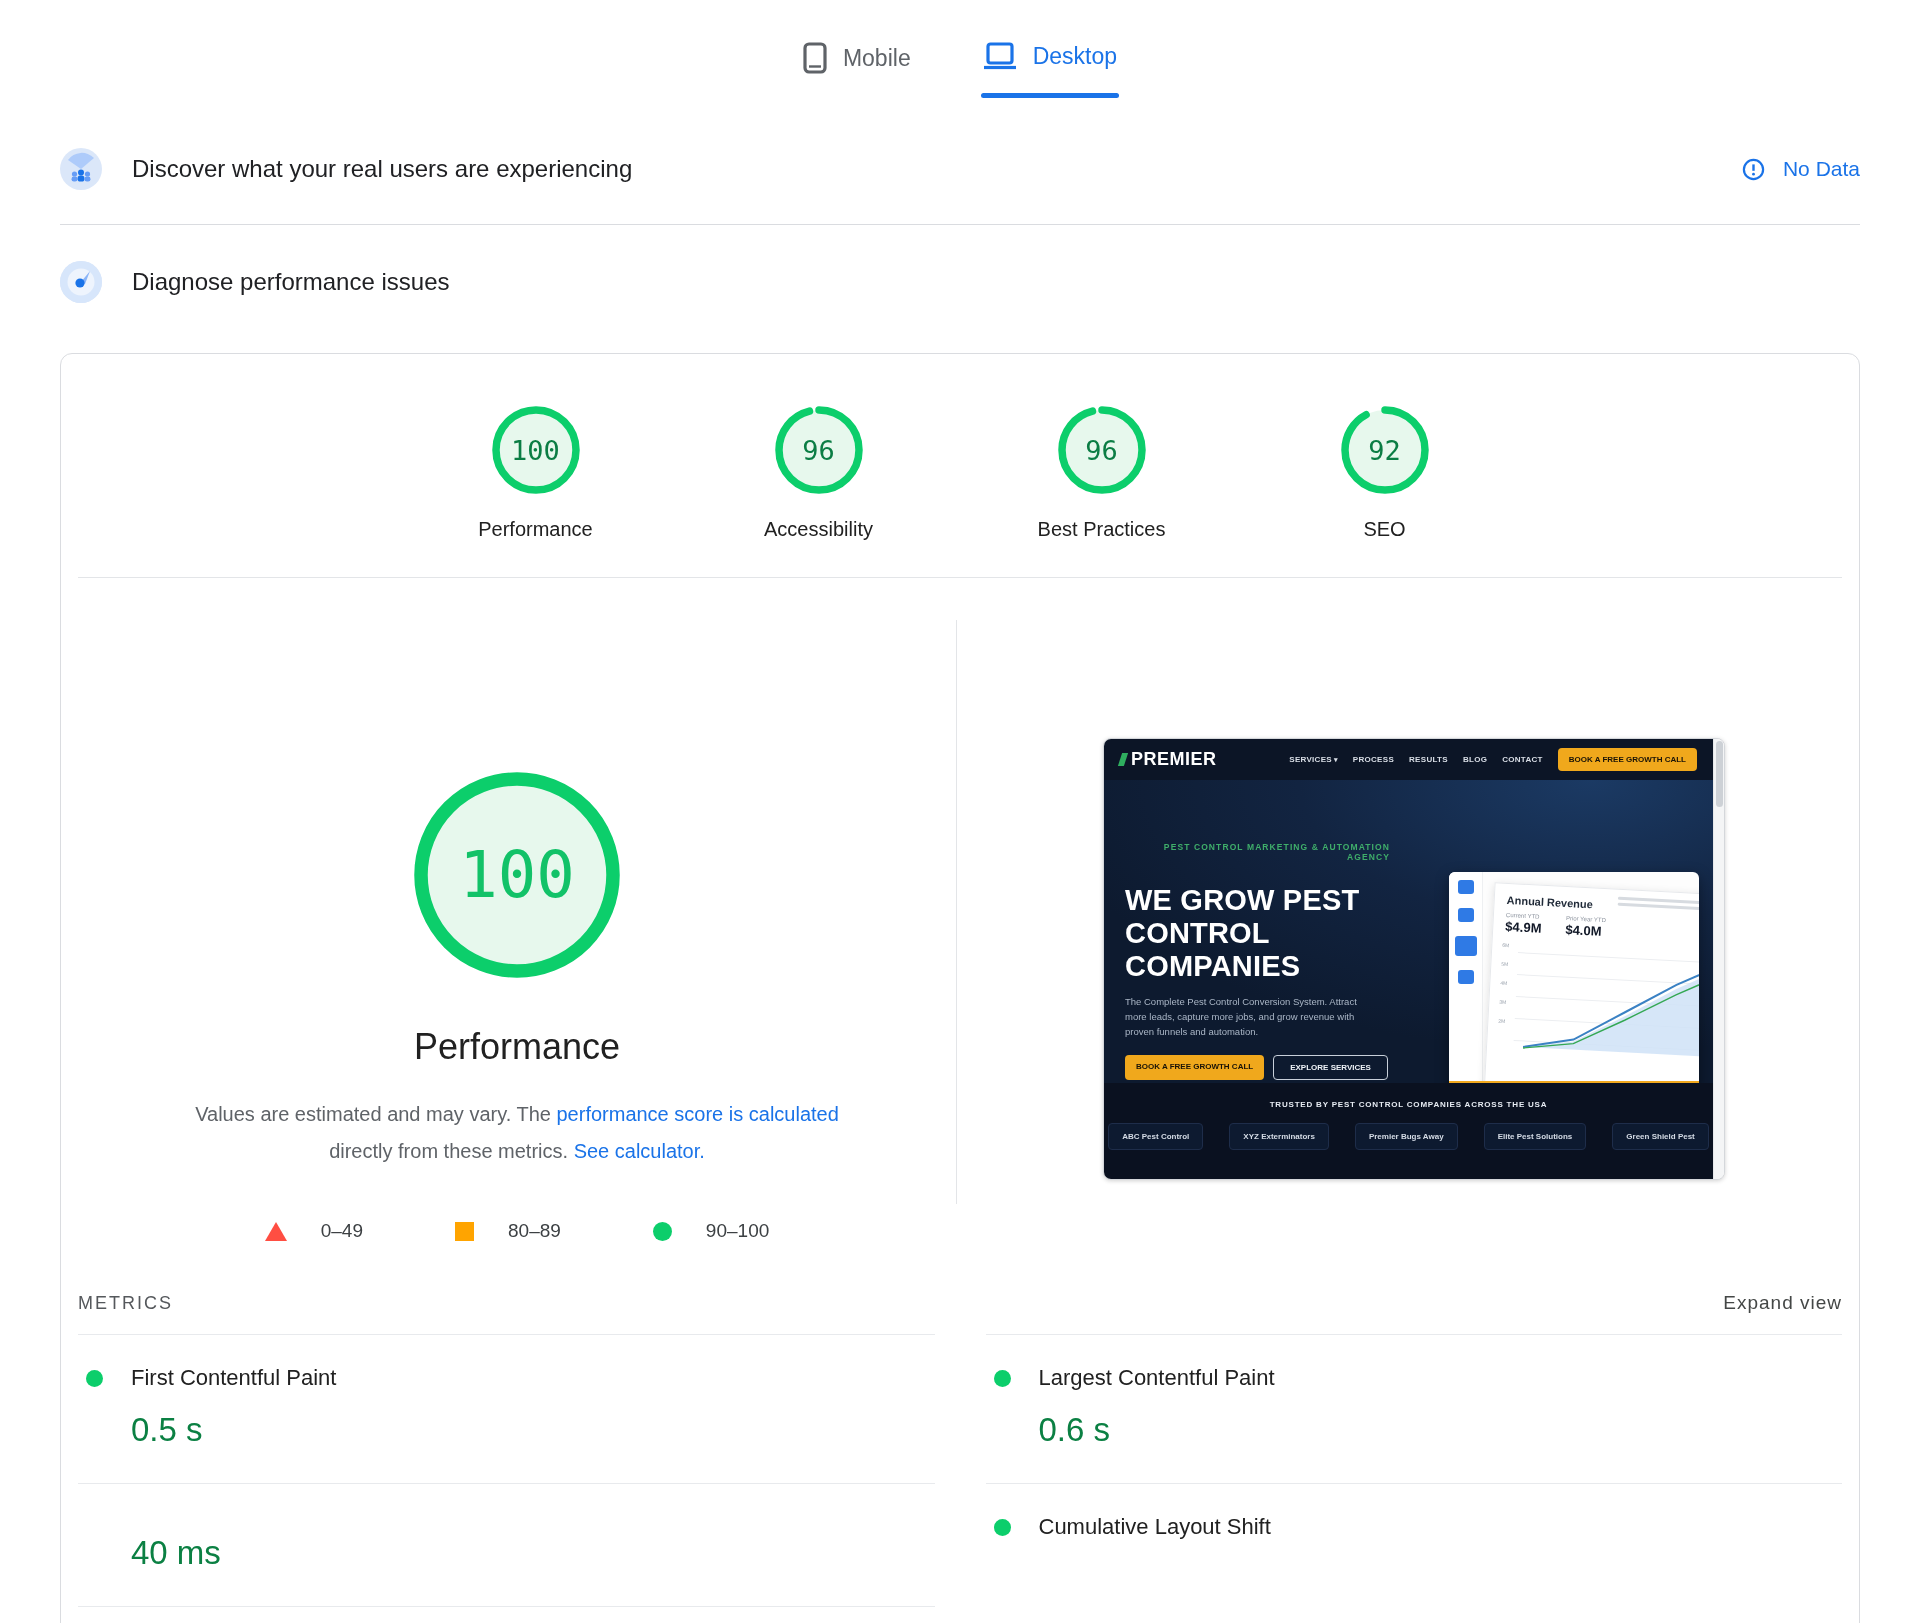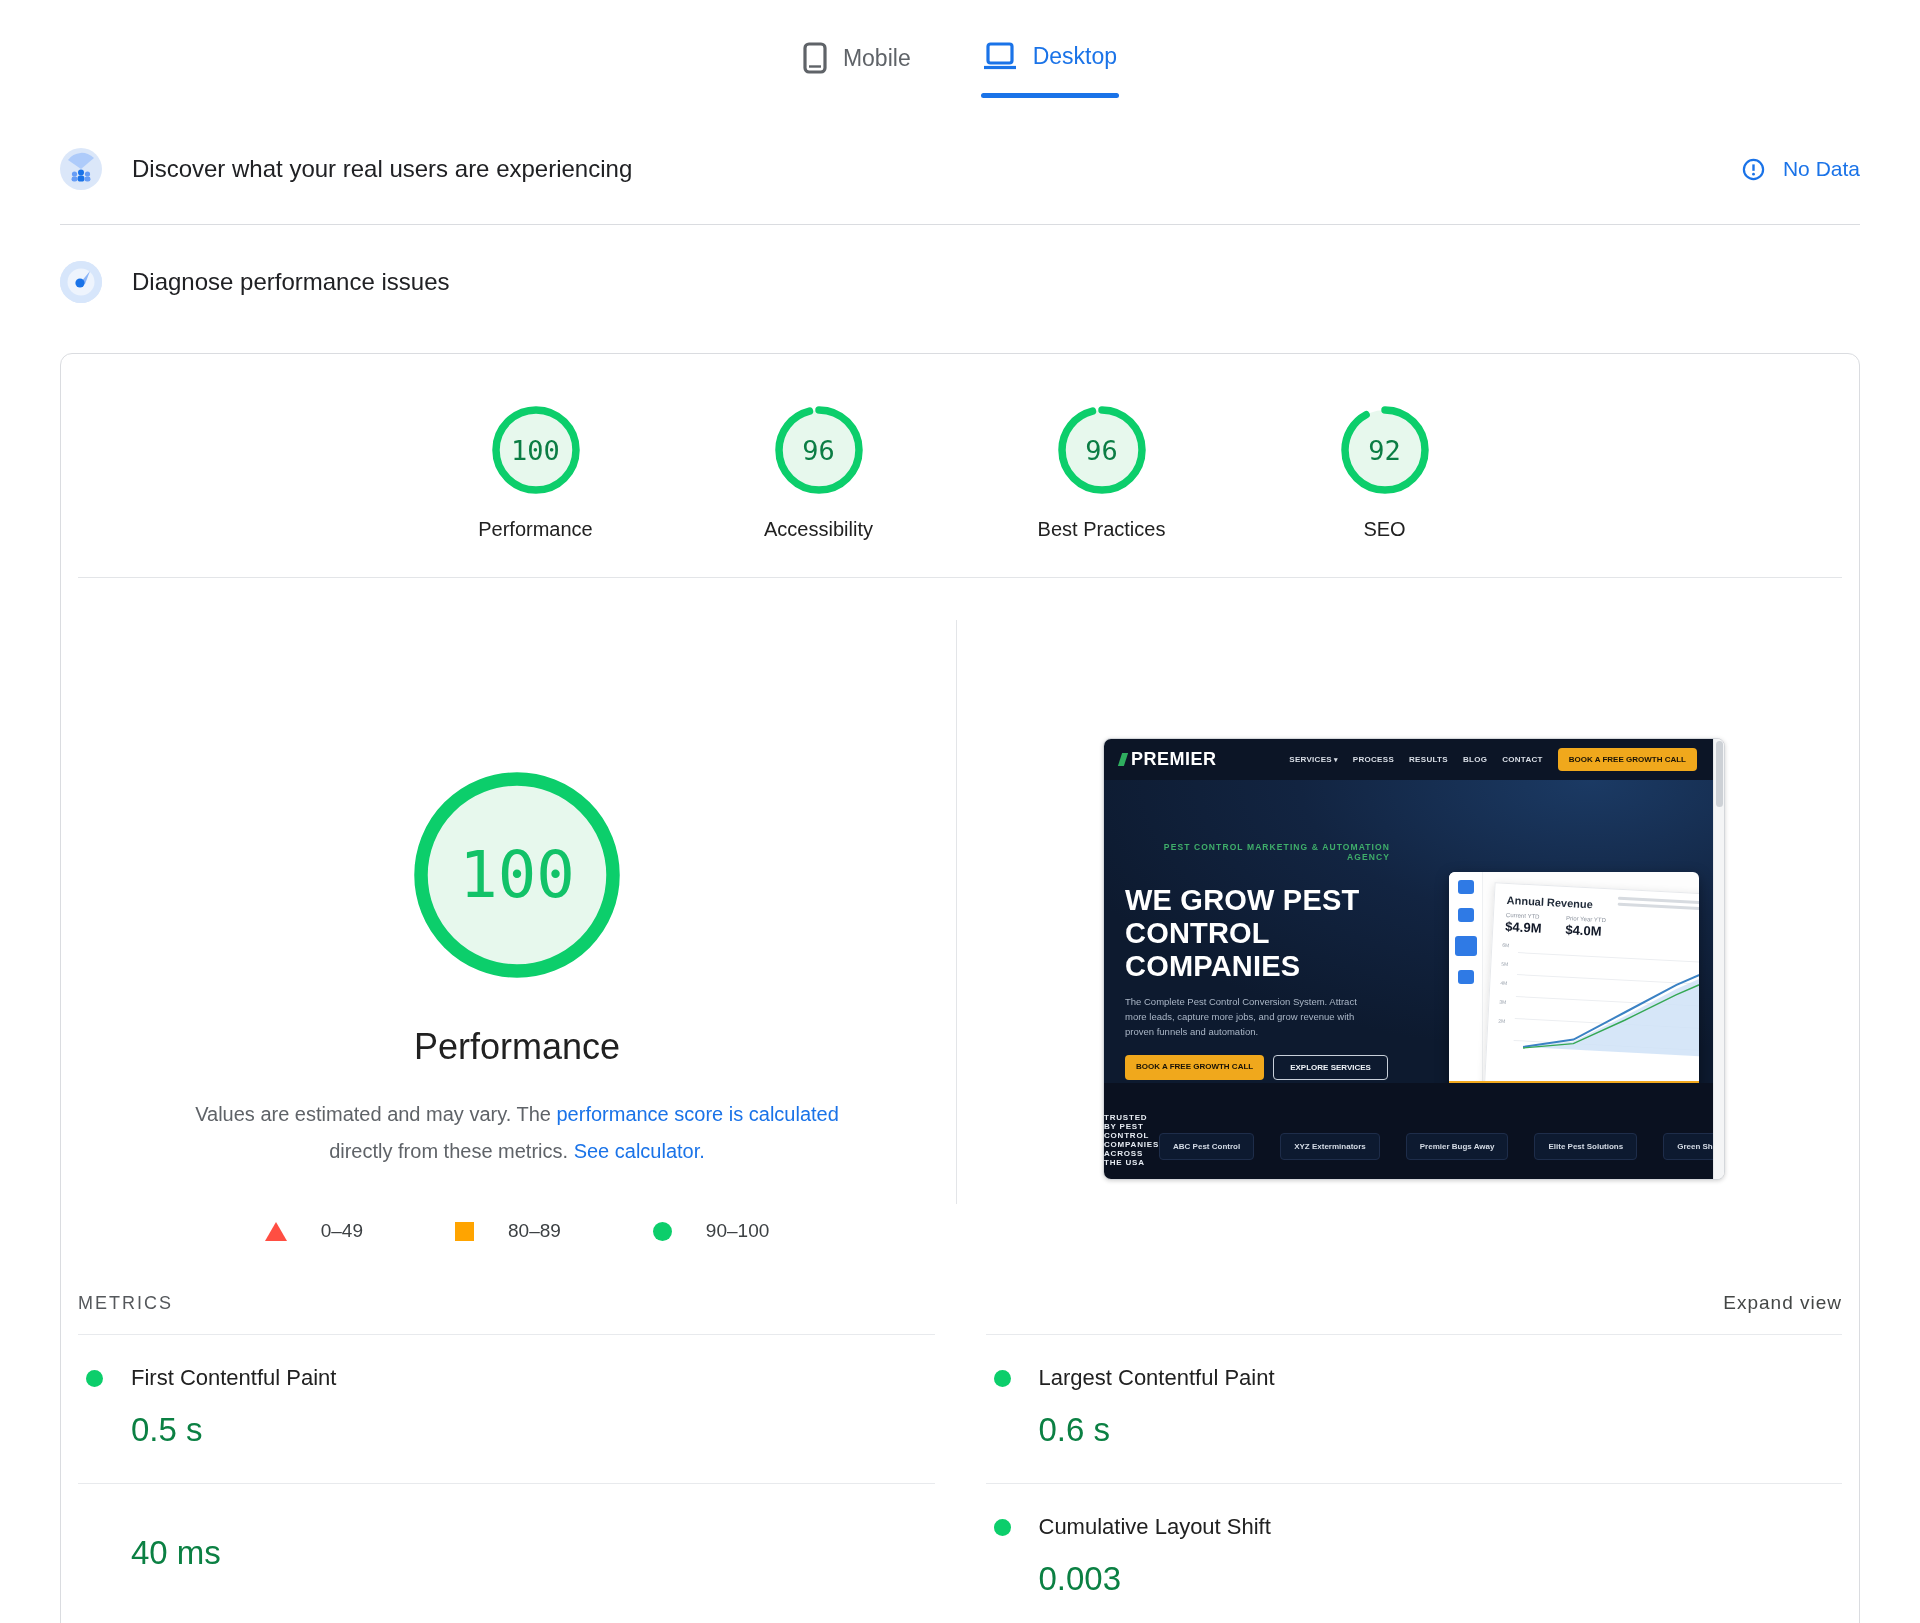--- a/index.html
+++ b/index.html
@@ -92,21 +92,21 @@
   .fineprint div { height:3px; background:#d7dbe0; border-radius:2px; margin-top:3px; }
   .dash-title { font-size:11px; font-weight:700; color:#1f2937; }
   .dash-stats { display:flex; gap:24px; margin-top:6px; }
   .dash-stat-label { font-size:6px; color:#8a919c; }
   .dash-stat-value { font-size:13px; font-weight:700; color:#111827; margin-top:1px; }
   .dash-chart { margin-top:8px; position:relative; }
   .dash-ylabels { position:absolute; left:-2px; top:0; display:flex; flex-direction:column; gap:13px; }
   .dash-ylabels span { font-size:5px; color:#9aa2ad; }
   .dash-bottom { position:absolute; left:0; right:0; bottom:0; height:9px; background:#f2a91e; }
 
-  .site-trust { flex:0 0 96px; background:#0a1120; display:flex; flex-direction:row; align-items:center; padding-top:17px; }
+  .site-trust { flex:0 0 96px; background:#0a1120; display:flex; flex-direction:column; align-items:center; padding-top:17px; }
   .trust-heading { color:#e6ebf2; font-size:8px; font-weight:700; letter-spacing:.8px; }
   .trust-row { display:flex; gap:26px; margin-top:14px; }
   .trust-box { background:#0d1a30; border:1px solid #1e2d4a; border-radius:4px; padding:8px 13px; color:#d4dbe5; font-size:8px; font-weight:700; white-space:nowrap; }
 
   
   .metrics-head { display:flex; justify-content:space-between; align-items:center; padding:26px 0 20px; }
   .metrics-title { font-size:18px; letter-spacing:2px; color:#55585c; font-weight:500; }
   .expand-view { font-size:19px; letter-spacing:1px; color:#444746; cursor:pointer; }
   .metrics-grid { display:grid; grid-template-columns:1fr 1fr; column-gap:51px; }
   .metric-cell { border-top:1px solid #e8eaed; padding:30px 0 34px; }
@@ -390,18 +390,17 @@
         <div class="metric-value">0.6 s</div>
       </div>
       <div class="metric-cell bottom-line">
         <div class="metric-value">40 ms</div>
       </div>
       <div class="metric-cell">
         <div class="metric-name">
           <span class="metric-dot"></span>
           <span class="metric-label">Cumulative Layout Shift</span>
         </div>
-        <div class="metric-value">0.003</div>
       </div>
     </div>
 
   </div>
 </div>
 
 </body></html>

